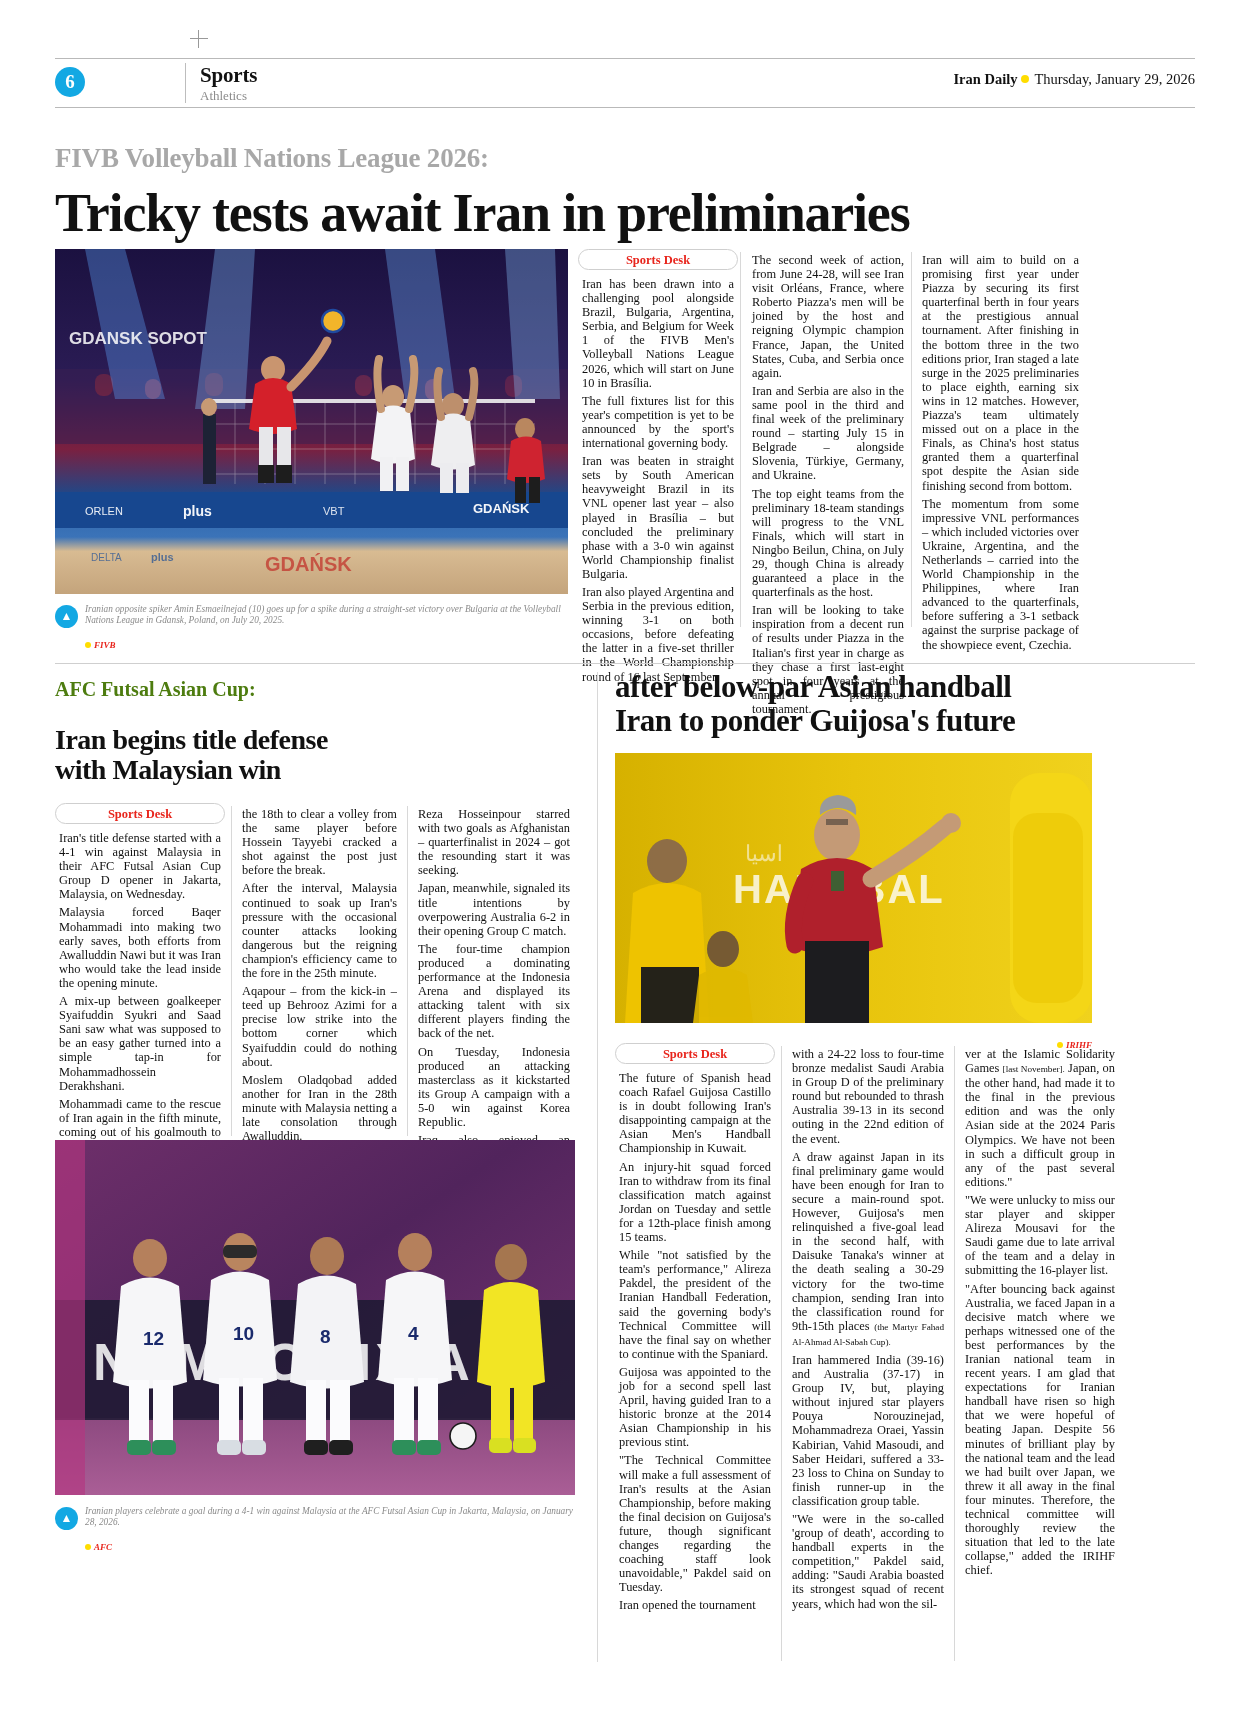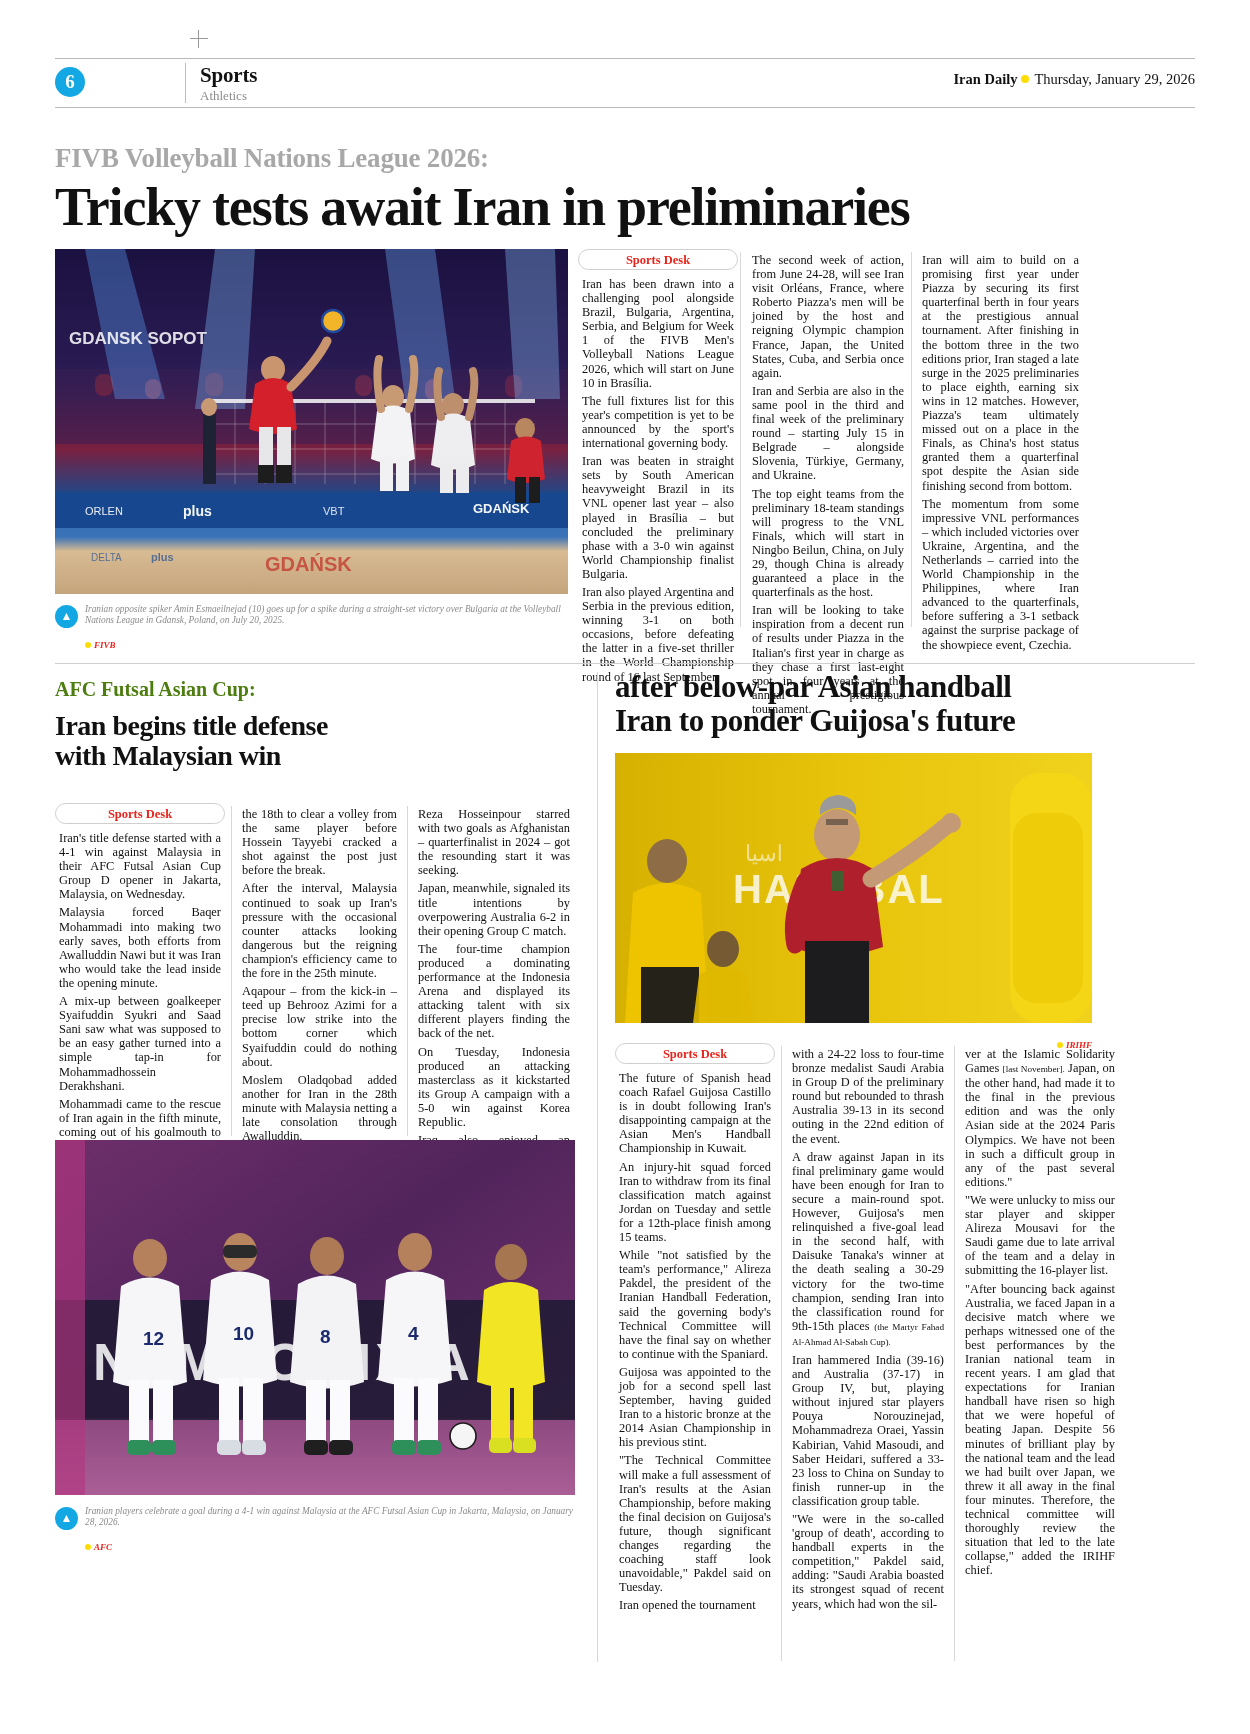--- a/index.html
+++ b/index.html
@@ -33,21 +33,21 @@
   .sec-divider { position:absolute; left:130px; top:4px; width:1px; height:40px; background:#bdbdbd; }
   .sec-title { position:absolute; left:145px; top:4px; font-weight:bold; font-size:21px; letter-spacing:-.2px; }
   .sec-sub { position:absolute; left:145px; top:29px; font-size:13px; color:#8c8c8c; }
   .mh-right { position:absolute; right:0; top:12px; font-size:14.5px; white-space:nowrap; }
   .mh-right b { font-weight:bold; }
   .dot-y { display:inline-block; width:8px; height:8px; border-radius:50%; background:#ffdd00; margin:0 5px 0 4px; vertical-align:1px; }
   .mh-rule-bot { border-top:1px solid #b9b9b9; width:100%; }
 
   
   .kicker { color:#a8a8a8; font-weight:bold; font-size:27px; letter-spacing:-.2px; }
-  .headline-1 { font-weight:bold; font-size:54px; line-height:1.03; letter-spacing:-1.2px; margin-top:6px; }
+  .headline-1 { font-weight:bold; font-size:54px; line-height:1.03; letter-spacing:-1.2px; margin-top:12px; }
 
   
   .col { font-size:12.4px; line-height:14.1px; text-align:justify; color:#111; }
   .col p { margin:4px; text-indent:0; }
 
   
   .desk {
     border:1px solid #cfcfcf; border-radius:11px;
     height:21px; line-height:20px; text-align:center;
     color:#e8251c; font-weight:bold; font-size:12.5px;
@@ -234,21 +234,21 @@
     <p>The momentum from some impressive VNL performances – which included victories over Ukraine, Argentina, and the Netherlands – carried into the World Championship in the Philippines, where Iran advanced to the quarterfinals, before suffering a 3-1 setback against the surprise package of the showpiece event, Czechia.</p>
   </div>
 
   <div class="vline" style="left:740px; top:252px; height:375px;"></div>
   <div class="vline" style="left:911px; top:252px; height:375px;"></div>
 
   <hr class="thin" style="position:absolute; left:55px; top:663px; width:1140px;">
 
   <div style="position:absolute; left:55px; top:678px; width:520px;">
     <div class="kicker-2">AFC Futsal Asian Cup:</div>
-    <div class="headline-2" style="margin-top:10px;">
+    <div class="headline-2" style="margin-top:24px;">
       <div>Iran begins title defense</div>
       <div>with Malaysian win</div>
     </div>
   </div>
 
   <div style="position:absolute; left:55px; top:803px; width:170px;" class="col">
     <div class="desk">Sports Desk</div>
     <p>Iran's title defense started with a 4-1 win against Malaysia in their AFC Futsal Asian Cup Group D opener in Jakarta, Malaysia, on Wednesday.</p>
     <p>Malaysia forced Baqer Mohammadi into making two early saves, both efforts from Awalluddin Nawi but it was Iran who would take the lead inside the opening minute.</p>
     <p>A mix-up between goalkeeper Syaifuddin Syukri and Saad Sani saw what was supposed to be an easy gather turned into a simple tap-in for Mohammadhossein Derakhshani.</p>
@@ -412,21 +412,21 @@
 
   <div style="position:absolute; left:615px; top:1026px; width:477px;">
     <div class="credit credit-right"><span class="dotY"></span><span>IRIHF</span></div>
   </div>
 
   <div style="position:absolute; left:615px; top:1043px; width:160px;" class="col">
     <div class="desk">Sports Desk</div>
     <p>The future of Spanish head coach Rafael Guijosa Castillo is in doubt following Iran's disappointing campaign at the Asian Men's Handball Championship in Kuwait.</p>
     <p>An injury-hit squad forced Iran to withdraw from its final classification match against Jordan on Tuesday and settle for a 12th-place finish among 15 teams.</p>
     <p>While "not satisfied by the team's performance," Alireza Pakdel, the president of the Iranian Handball Federation, said the governing body's Technical Committee will have the final say on whether to continue with the Spaniard.</p>
-    <p>Guijosa was appointed to the job for a second spell last September, having guided Iran to a historic bronze at the 2014 Asian Championship in his previous stint.</p>
+    <p>Guijosa was appointed to the job for a second spell last April, having guided Iran to a historic bronze at the 2014 Asian Championship in his previous stint.</p>
     <p>"The Technical Committee will make a full assessment of Iran's results at the Asian Championship, before making the final decision on Guijosa's future, though significant changes regarding the coaching staff look unavoidable," Pakdel said on Tuesday.</p>
     <p>Iran opened the tournament</p>
   </div>
 
   <div style="position:absolute; left:788px; top:1043px; width:160px;" class="col">
     <p>with a 24-22 loss to four-time bronze medalist Saudi Arabia in Group D of the preliminary round but rebounded to thrash Australia 39-13 in its second outing in the 22nd edition of the event.</p>
     <p><span>A draw against Japan in its final preliminary game would have been enough for Iran to secure a main-round spot. However, Guijosa's men relinquished a five-goal lead in the second half, with Daisuke Tanaka's winner at the death sealing a 30-29 victory for the two-time champion, sending Iran into the classification round for 9th-15th places</span> <span class="smallcap">(the Martyr Fahad Al-Ahmad Al-Sabah Cup).</span></p>
     <p>Iran hammered India (39-16) and Australia (37-17) in Group IV, but, playing without injured star players Pouya Norouzinejad, Mohammadreza Oraei, Yassin Kabirian, Vahid Masoudi, and Saber Heidari, suffered a 33-23 loss to China on Sunday to finish runner-up in the classification group table.</p>
     <p>"We were in the so-called 'group of death', according to handball experts in the competition," Pakdel said, adding: "Saudi Arabia boasted its strongest squad of recent years, which had won the sil-</p>
   </div>

